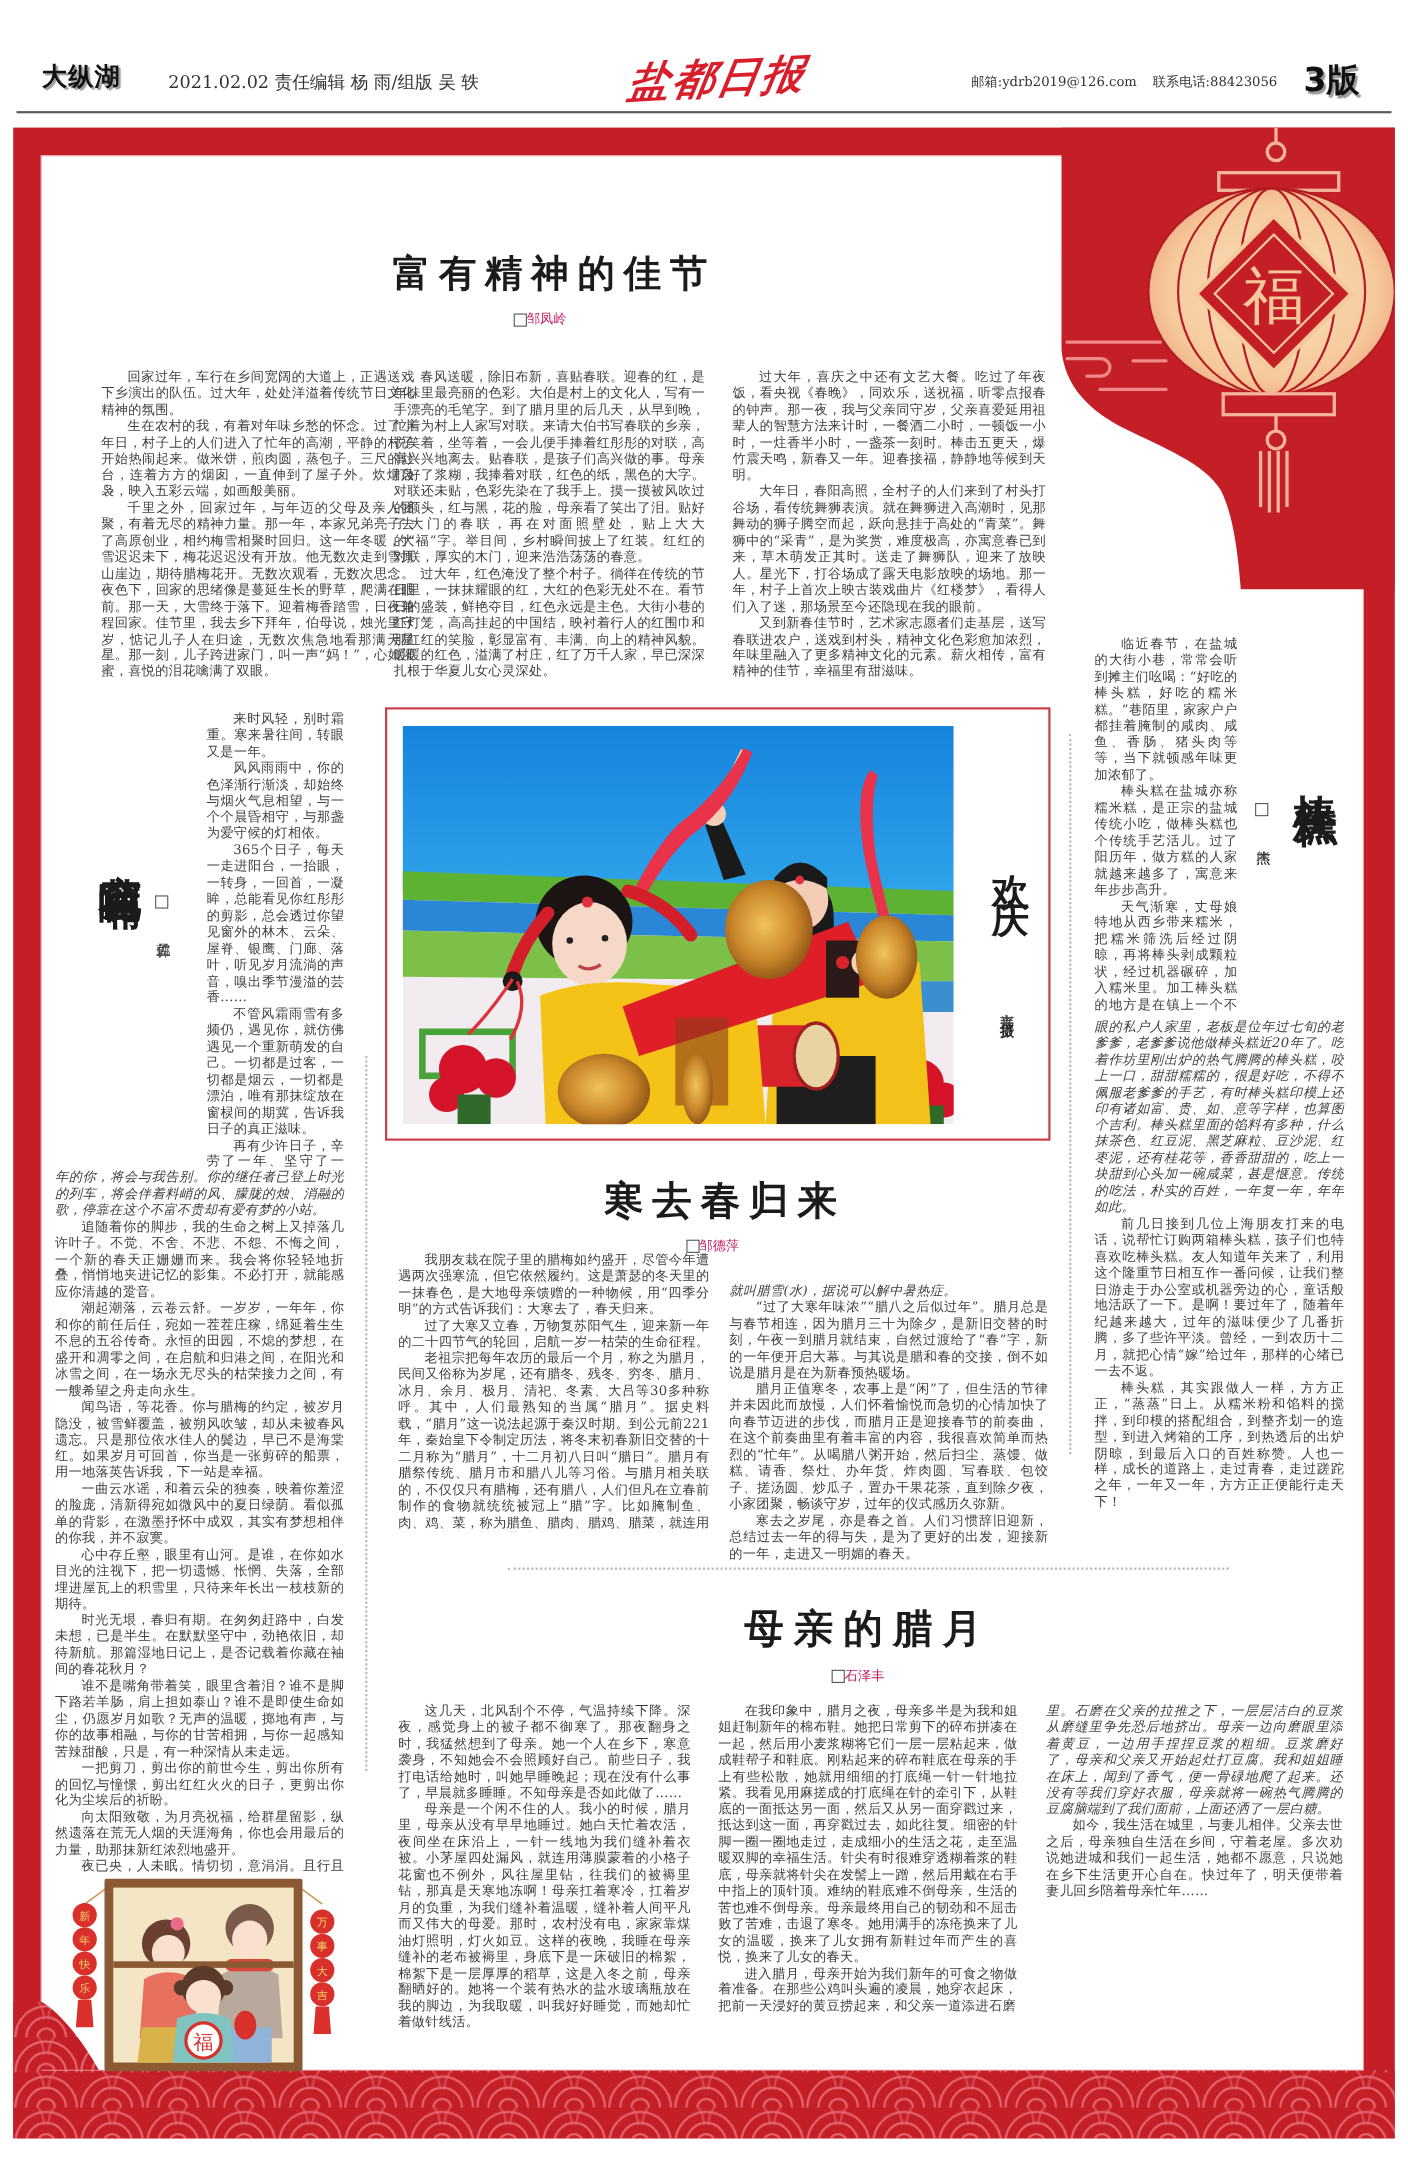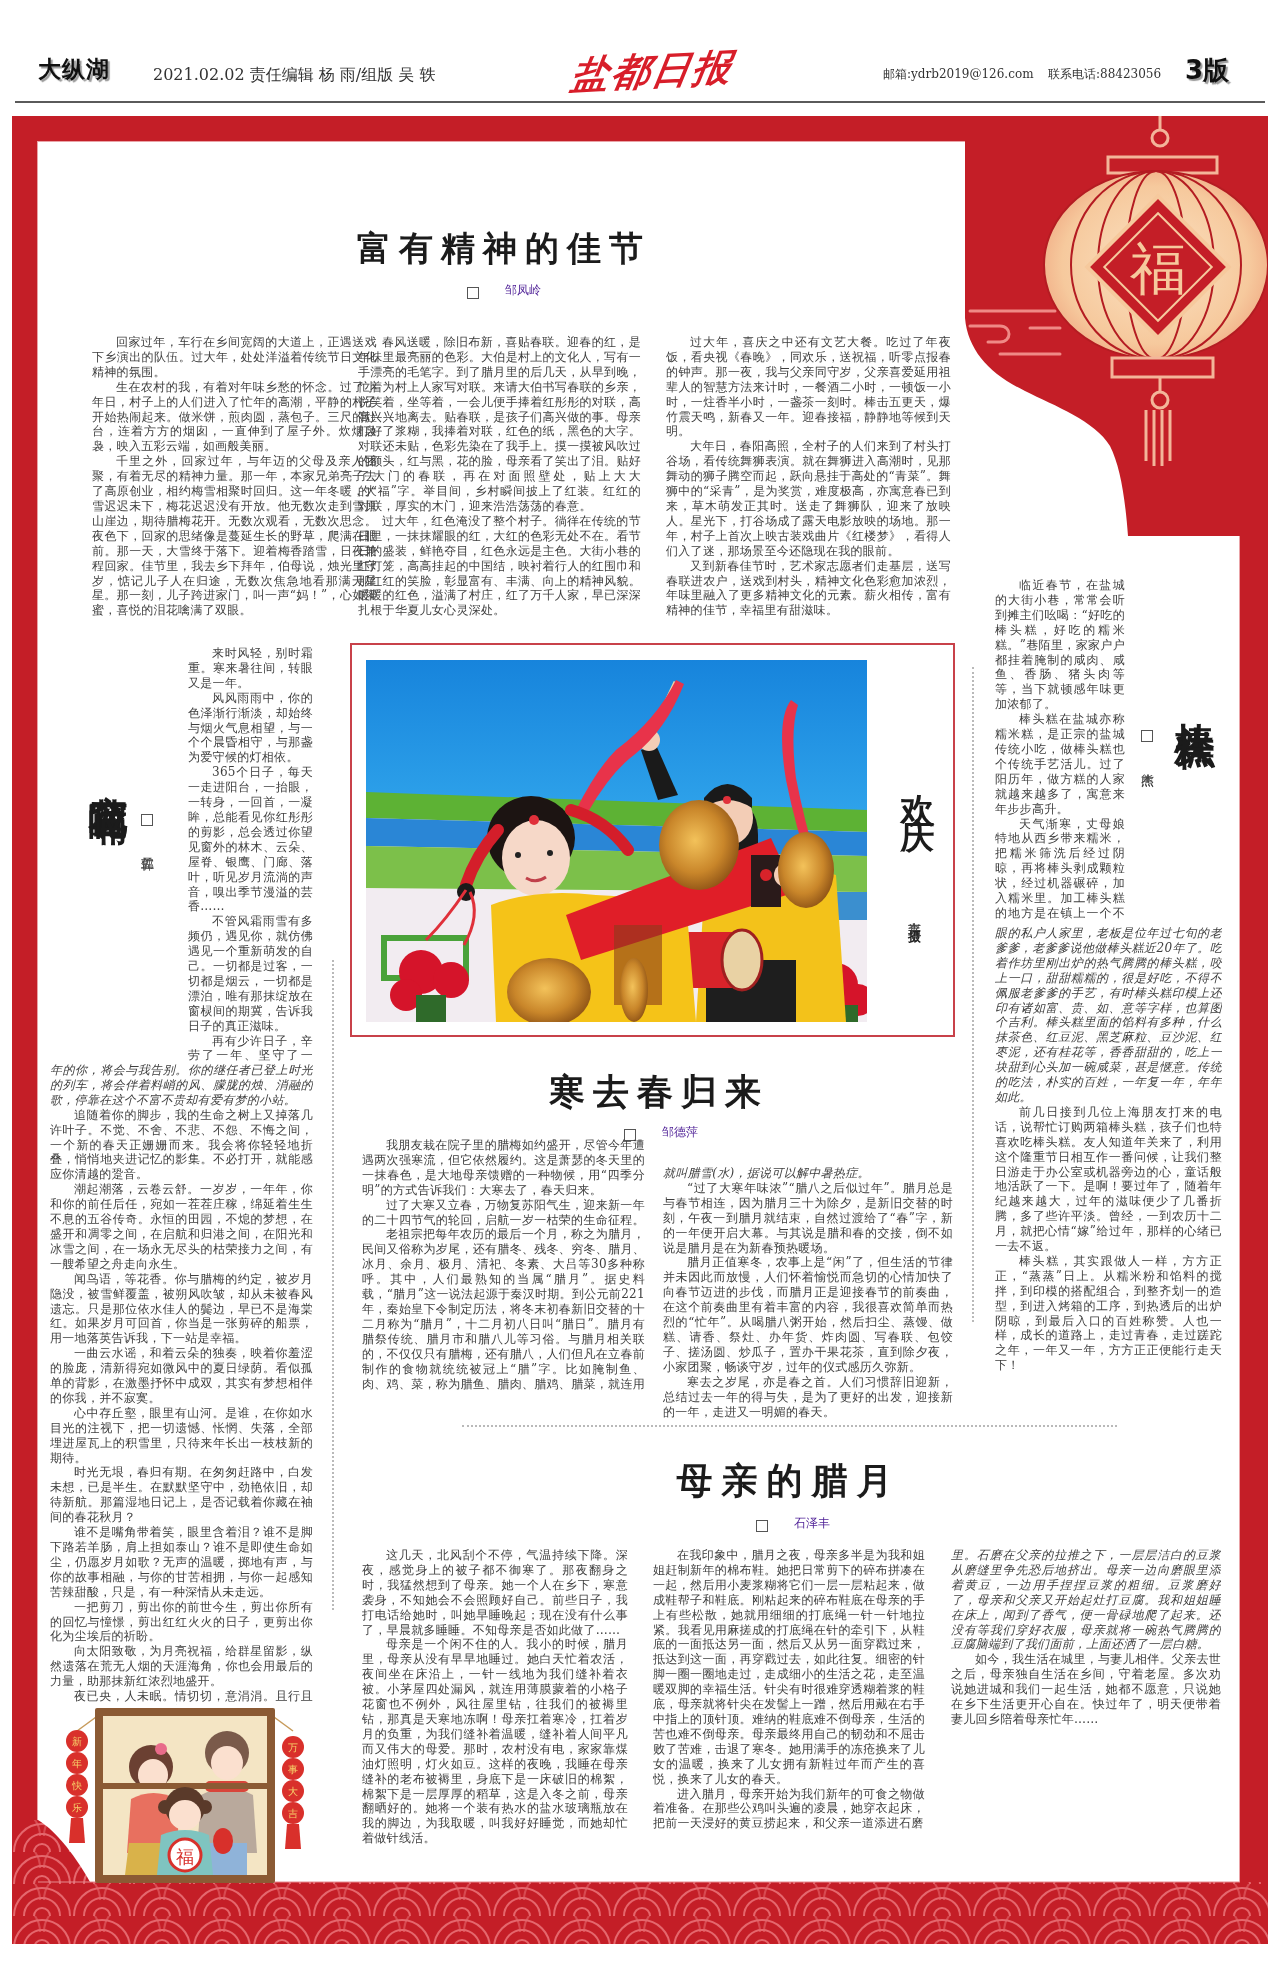--- a/index.html
+++ b/index.html
@@ -4,30 +4,30 @@
 <style>
   html,body{margin:0;padding:0;}
   body{width:1280px;height:1965px;position:relative;overflow:hidden;background:#ffffff;font-family:"DejaVu Serif",serif;color:#3c3c3c;}
   .abs{position:absolute;}
   
   .hdr-section{left:38px;top:54px;font-family:"DejaVu Sans",sans-serif;font-size:23px;font-weight:bold;color:#111;text-shadow:2px 2px 1px #9a9a9a;letter-spacing:1px;}
   .hdr-meta{left:130px;top:65px;font-size:16px;color:#333;white-space:nowrap;margin-left:23px;}
   .hdr-logo{left:572px;top:46px;font-size:38px;color:#d81e2a;font-style:italic;font-weight:bold;letter-spacing:2px;transform:skewX(-12deg) rotate(-3deg);white-space:nowrap;}
   .hdr-email{left:883px;top:66px;font-size:12px;color:#333;white-space:nowrap;}
   .hdr-phone{left:1048px;top:66px;font-size:12px;color:#333;white-space:nowrap;}
-  .hdr-page{left:1185px;top:53px;font-family:"DejaVu Sans",sans-serif;font-size:26px;font-weight:bold;color:#111;text-shadow:2px 2px 1px #9a9a9a;}
+  .hdr-page{left:1185px;top:53px;font-family:"DejaVu Sans",sans-serif;font-size:30px;font-weight:bold;color:#111;text-shadow:2px 2px 1px #9a9a9a;}
   .hdr-rule{left:15px;top:101px;width:1250px;height:2px;background:#5a5a5a;}
   
   .frame-red{left:12px;top:116px;width:1256px;height:1828px;background:#c41e27;}
   .frame-white{left:37px;top:141px;width:1203px;height:1744px;background:#ffffff;box-shadow:inset 0 0 0 1px #eaa3a7;}
   
   .title{font-family:"DejaVu Serif",serif;font-weight:bold;color:#1b1b1b;white-space:nowrap;}
   .title-h{text-align:center;}
   .vert{writing-mode:vertical-rl;text-orientation:upright;white-space:nowrap;}
-  .author{font-size:12px;color:#4c1d95;white-space:nowrap;display:flex;align-items:flex-end;gap:26px;}
+  .author{font-size:12px;color:#be185d;white-space:nowrap;display:flex;align-items:center;gap:0;}
   .author-box{display:inline-block;width:10px;height:10px;border:1px solid #555;background:#fff;}
   .author-v{font-size:13px;color:#444;}
   .author-v .author-box{margin-bottom:6px;}
   
   .col{position:absolute;font-size:12px;line-height:14.9px;letter-spacing:0.3px;text-align:justify;text-justify:inter-character;overflow:hidden;color:#3e3e3e;}
   .col p{margin:0;text-indent:2em;}
   .col p.cont{text-indent:0;font-style:italic;}
   .dot-v{border-left:2px dotted #b9b9b9;width:0;}
   .dot-h{border-top:2px dotted #b9b9b9;height:0;}
   .photo-frame{left:350px;top:643px;width:605px;height:394px;border:2px solid #c8414a;box-sizing:border-box;background:#fff;}

